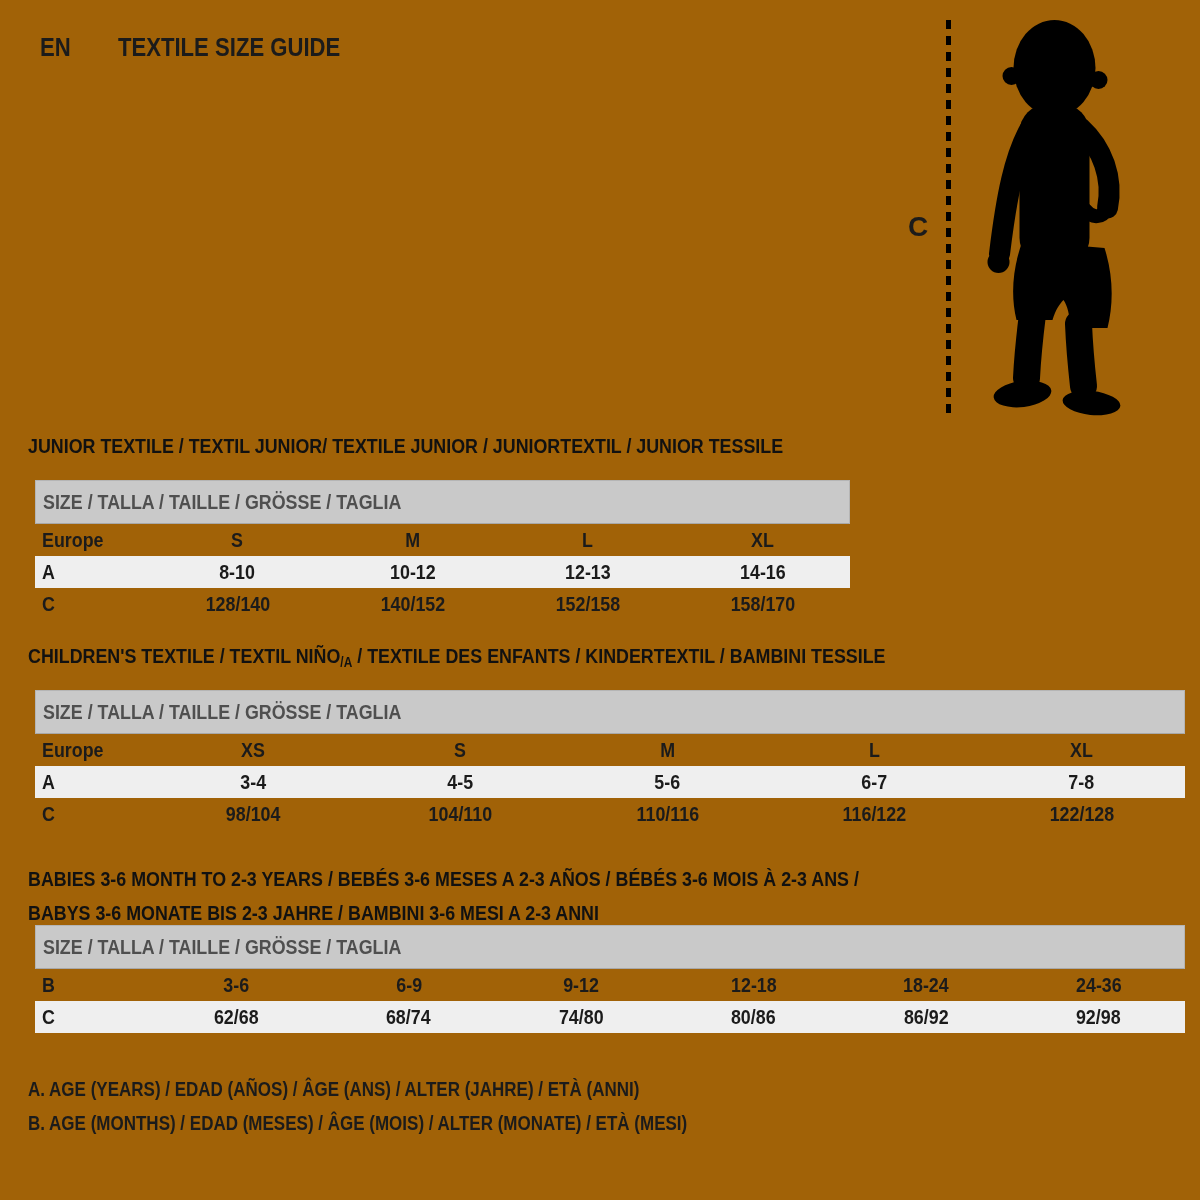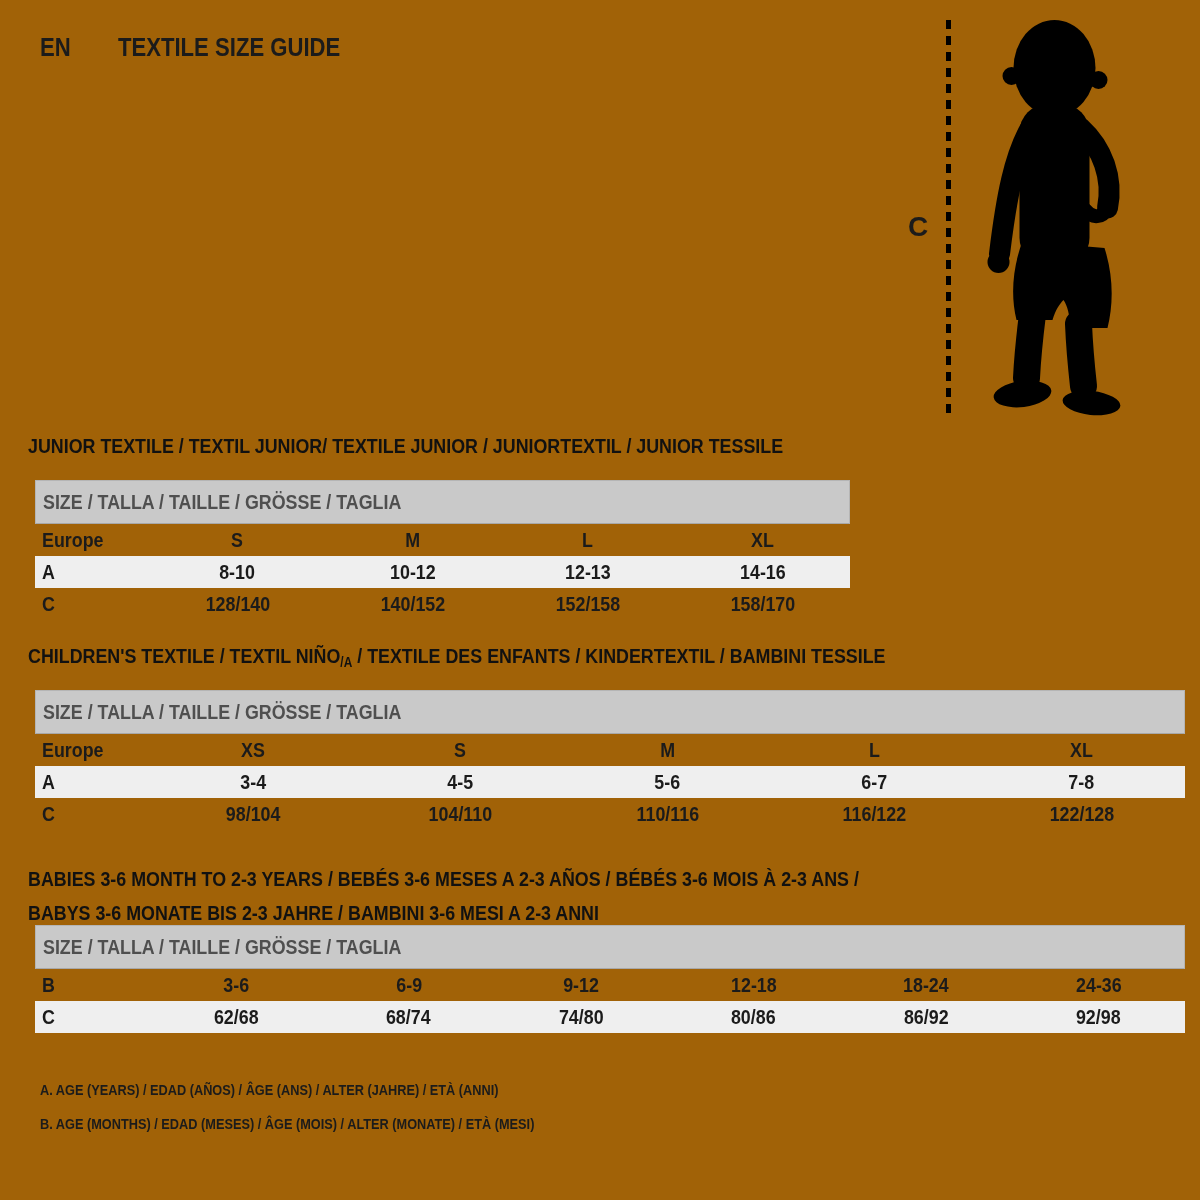--- a/index.html
+++ b/index.html
@@ -33,21 +33,21 @@
     font-size:21px;font-weight:700;color:#4f4f4f;}
   .trow{height:32px;display:grid;align-items:center;font-size:21px;font-weight:700;}
   .g4{grid-template-columns:115px repeat(4,1fr);}
   .g5{grid-template-columns:115px repeat(5,1fr);}
   .g6{grid-template-columns:115px repeat(6,1fr);}
   .row-shaded{background:#efefef;}
   .cell{display:flex;align-items:center;justify-content:center;}
   .cell.lab{justify-content:flex-start;padding-left:7px;}
 
   
-  .legend{position:absolute;left:40px;top:1072px;font-size:15px;font-weight:700;}
+  .legend{position:absolute;left:28px;top:1072px;font-size:20px;font-weight:700;}
   .legend .line{display:block;height:34px;display:flex;align-items:center;}
 </style>
 </head>
 <body>
 
 <div class="canvas">
 
   <div class="lang-block">
     <div class="lang-row">
       <span class="lang-code"><span class="cond">EN</span></span>

